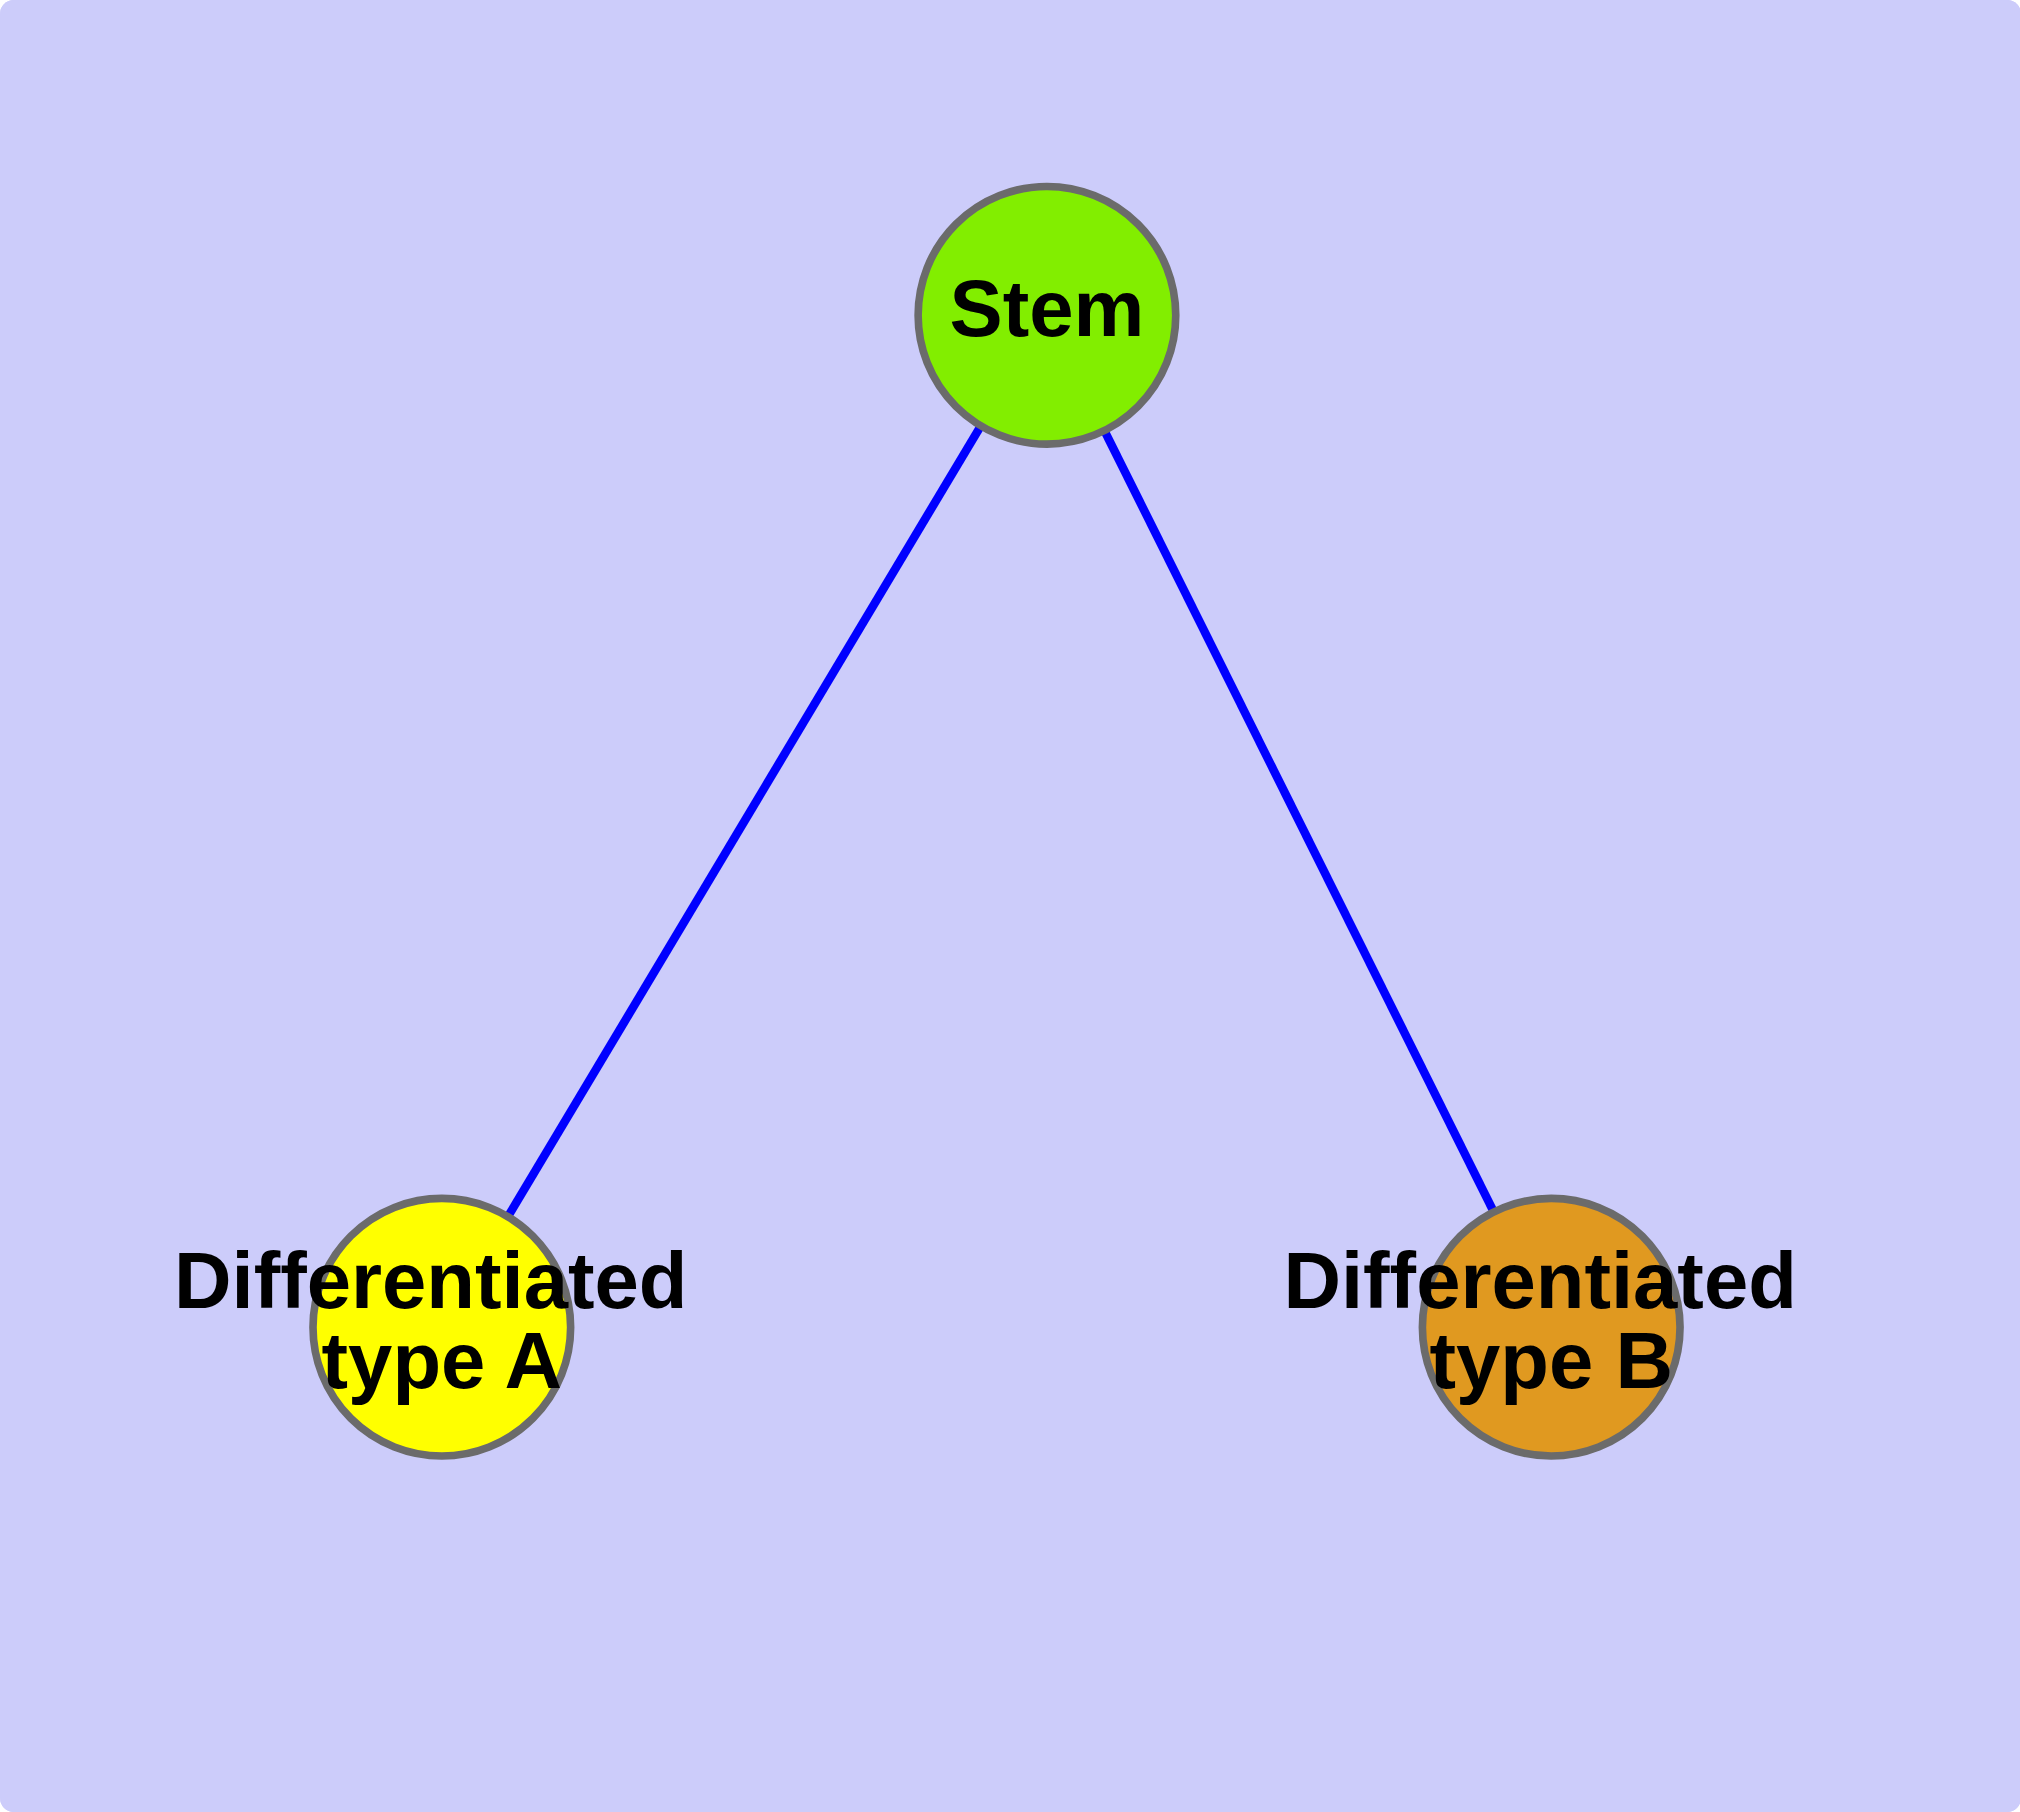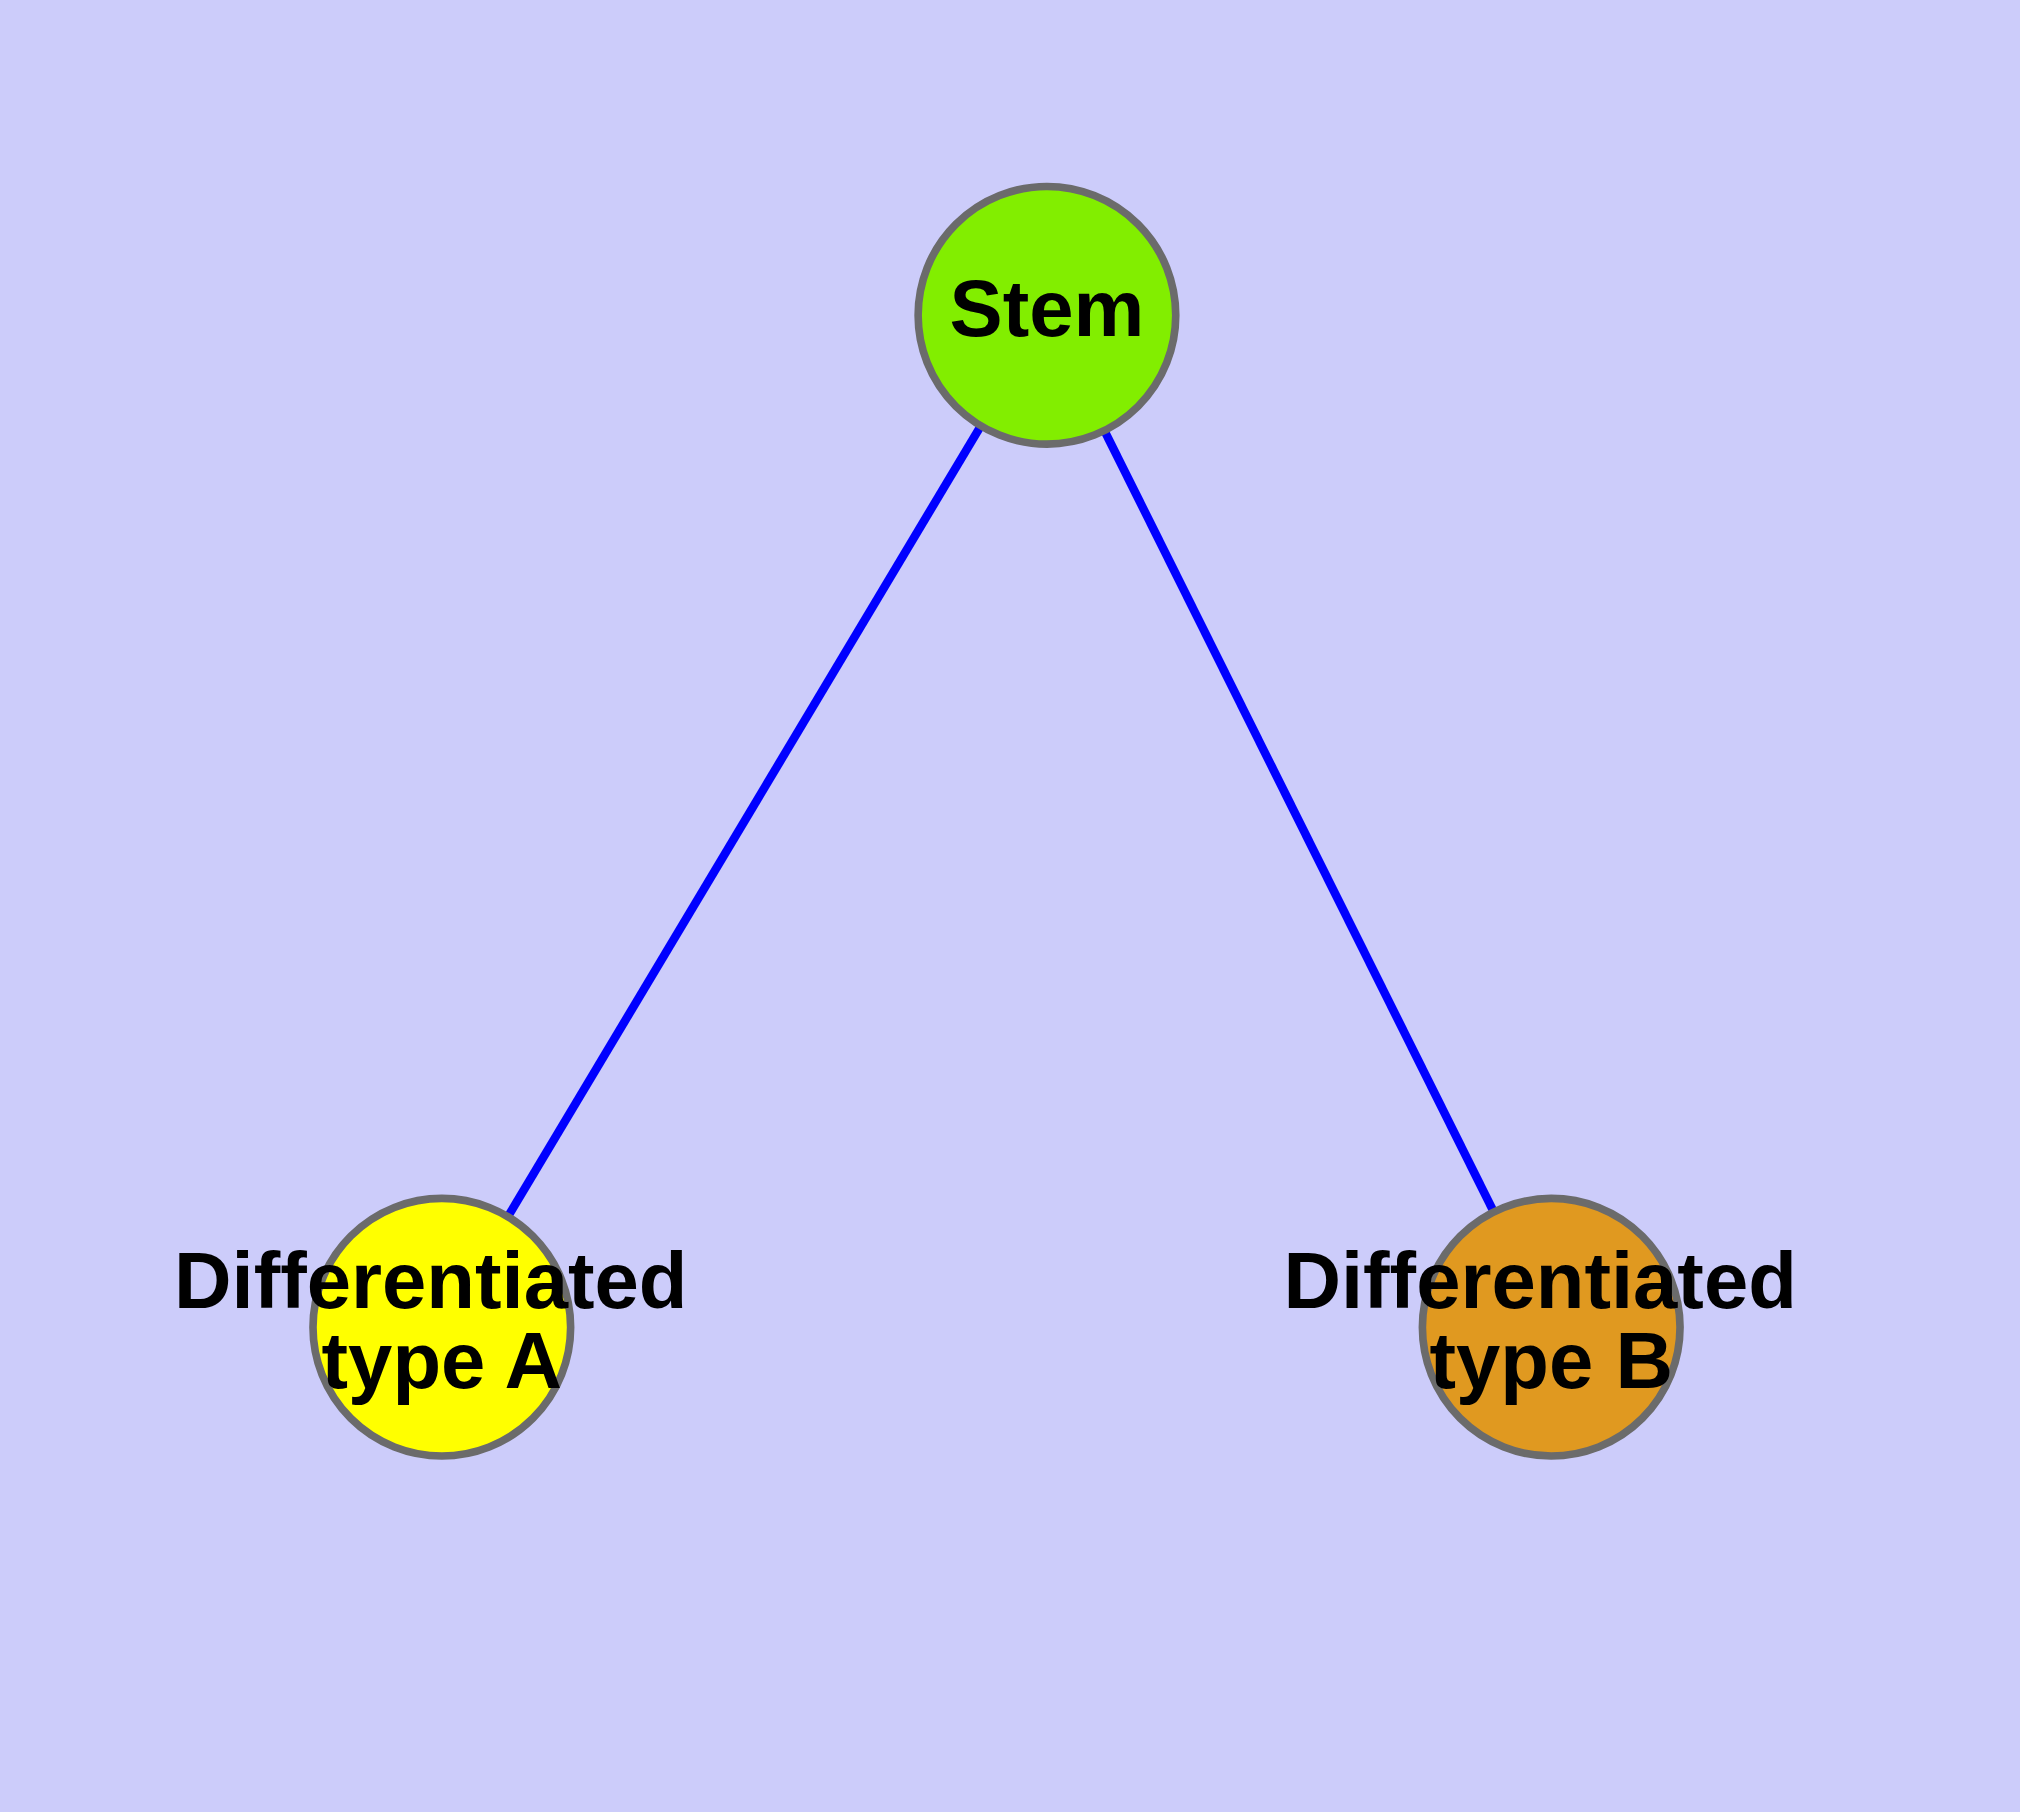--- a/index.html
+++ b/index.html
@@ -9,20 +9,21 @@
   }
   body {
     font-family: "Liberation Sans", sans-serif;
   }
   #canvas {
     position: relative;
     width: 2021px;
     height: 1812px;
     overflow: hidden;
     background: #ccccfa;
+    border-radius: 14px;
   }
   #graph-svg {
     position: absolute;
     top: 0;
     left: 0;
     width: 2021px;
     height: 1812px;
     display: block;
   }
   .node-label {

